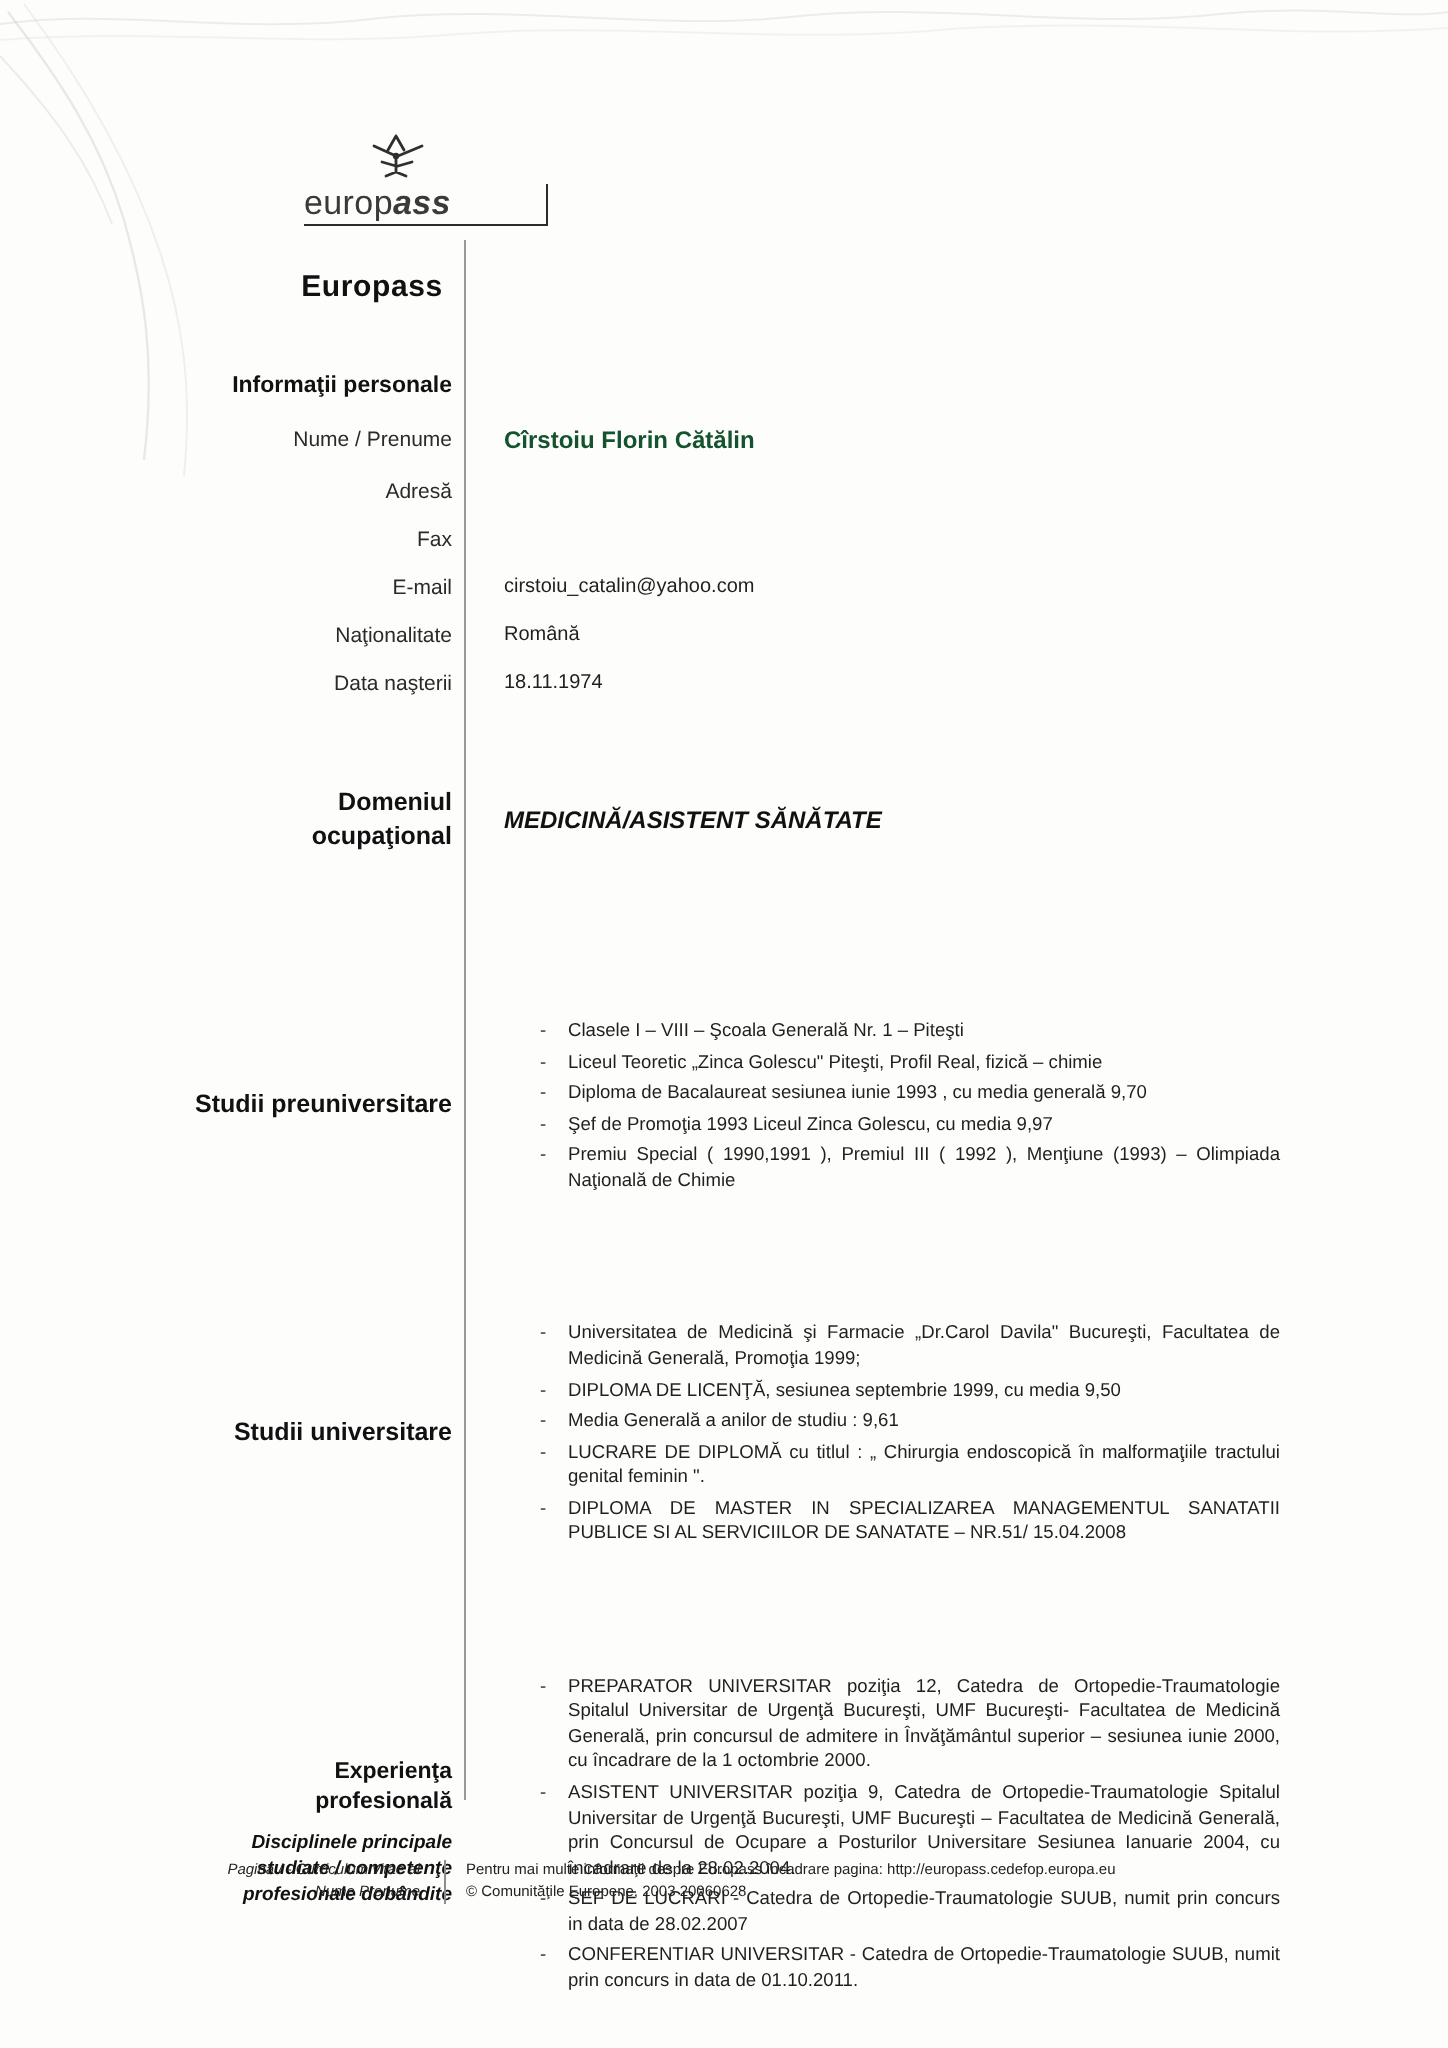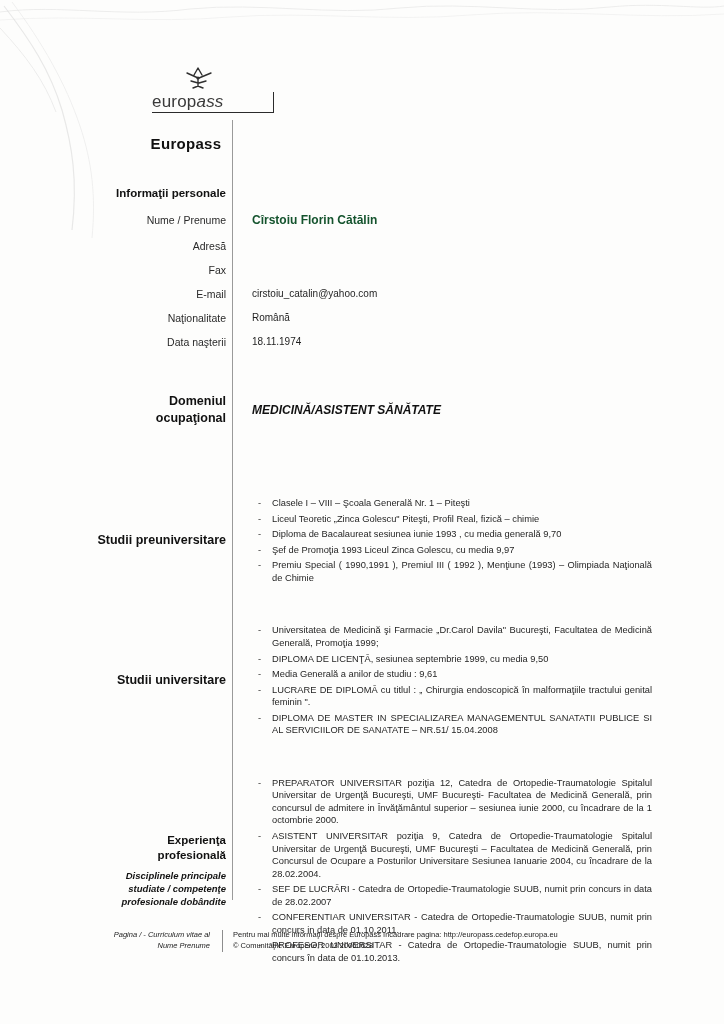--- a/index.html
+++ b/index.html
@@ -64,21 +64,21 @@
   .logo-word {
     position: absolute;
     left: 0;
     top: 22px;
     font-size: 17px;
     letter-spacing: .2px;
     color: #3a3a3a;
   }
   .logo-word i {
     font-style: italic;
-    font-weight: normal;
+    font-weight: bold;
   }
   .logo-rule {
     position: absolute;
     left: 0;
     top: 42px;
     width: 122px;
     height: 1px;
     background: #2b2b2b;
   }
   .logo-rule-v {
@@ -163,21 +163,21 @@
   .head-label {
     font-size: 11.5px;
     font-weight: bold;
     color: #111;
   }
   .spacer-md { height: 22px; }
   .spacer-lg { height: 34px; }
 
   ul.dashlist {
     list-style: none;
-    margin: 4px;
+    margin: 16px;
     padding: 0;
   }
   ul.dashlist > li {
     position: relative;
     padding-left: 16px;
     margin-bottom: 3px;
     font-size: 9.3px;
     line-height: 1.35;
     text-align: justify;
     color: #1f1f1f;
@@ -338,21 +338,20 @@
       <div class="label">
         <div class="section-label small">Experienţa profesională</div>
         <div class="sub-label">Disciplinele principale studiate / competenţe profesionale dobândite</div>
       </div>
       <div class="value">
         <ul class="dashlist">
           <li>PREPARATOR UNIVERSITAR poziţia 12, Catedra de Ortopedie-Traumatologie Spitalul Universitar de Urgenţă Bucureşti, UMF Bucureşti- Facultatea de Medicină Generală, prin concursul de admitere in Învăţământul superior – sesiunea iunie 2000, cu încadrare de la 1 octombrie 2000.</li>
           <li>ASISTENT UNIVERSITAR poziţia 9, Catedra de Ortopedie-Traumatologie Spitalul Universitar de Urgenţă Bucureşti, UMF Bucureşti – Facultatea de Medicină Generală, prin Concursul de Ocupare a Posturilor Universitare Sesiunea Ianuarie 2004, cu încadrare de la 28.02.2004.</li>
           <li>SEF DE LUCRĂRI - Catedra de Ortopedie-Traumatologie SUUB, numit prin concurs in data de 28.02.2007</li>
           <li>CONFERENTIAR UNIVERSITAR - Catedra de Ortopedie-Traumatologie SUUB, numit prin concurs in data de 01.10.2011.</li>
-          <li>PROFESOR UNIVERSITAR - Catedra de Ortopedie-Traumatologie SUUB, numit prin concurs în data de 01.10.2013.</li>
         </ul>
       </div>
     </div>
 
   </div>
 
   <div class="footer">
     <div class="footer-left">
       <div>Pagina / - Curriculum vitae al</div>
       <div>Nume Prenume</div>

